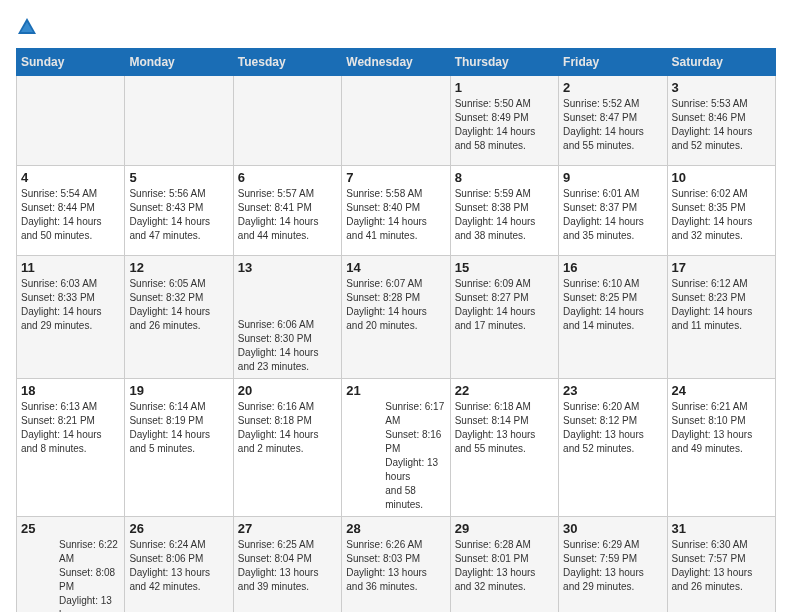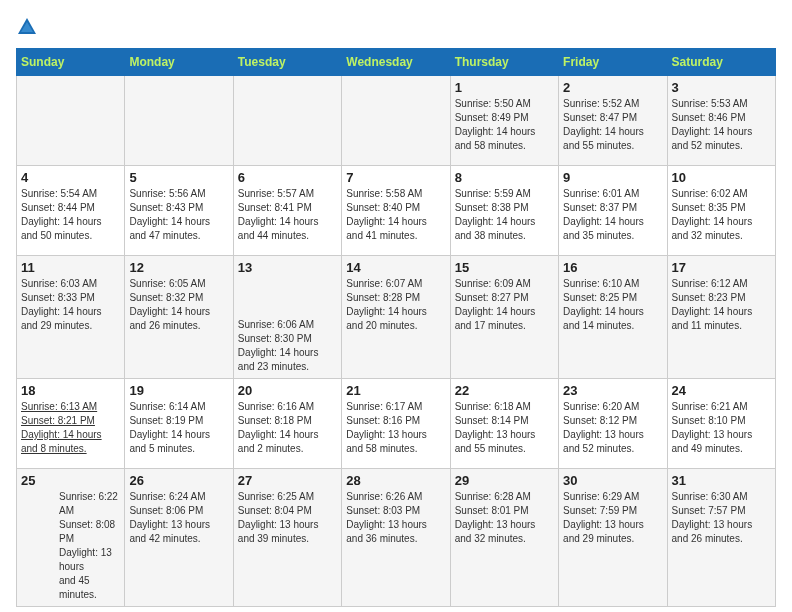--- a/index.html
+++ b/index.html
@@ -47,21 +47,21 @@
       font-size: 16px;
       color: #444;
     }
     table {
       width: 100%;
       border-collapse: collapse;
       font-size: 11px;
     }
     thead tr th {
       background-color: #1a6db5;
-      color: #bef264;
+      color: #e5e5e5;
       padding: 6px 4px;
       text-align: left;
       font-size: 12px;
       font-weight: bold;
       border: 1px solid #1a6db5;
       margin-top: 7px;
     }
     tbody tr td {
       border: 1px solid #ccc;
       vertical-align: top;
@@ -249,42 +249,42 @@
           <span class="day-number">17</span>
           <div class="day-info" style="white-space: pre-line;">Sunrise: 6:12 AM
 Sunset: 8:23 PM
 Daylight: 14 hours
 and 11 minutes.</div>
         </td>
       </tr>
       <tr>
         <td>
           <span class="day-number">18</span>
-          <div class="day-info" style="white-space: pre-line; text-decoration: underline;">Sunrise: 6:13 AM
+          <div class="day-info" style="white-space: pre-line;">Sunrise: 6:13 AM
 Sunset: 8:21 PM
 Daylight: 14 hours
 and 8 minutes.</div>
         </td>
         <td>
           <span class="day-number">19</span>
           <div class="day-info" style="white-space: pre-line;">Sunrise: 6:14 AM
 Sunset: 8:19 PM
 Daylight: 14 hours
 and 5 minutes.</div>
         </td>
         <td>
           <span class="day-number">20</span>
           <div class="day-info" style="white-space: pre-line;">Sunrise: 6:16 AM
 Sunset: 8:18 PM
 Daylight: 14 hours
 and 2 minutes.</div>
         </td>
         <td>
           <span class="day-number">21</span>
-          <div class="day-info" style="white-space: pre-line;">Sunrise: 6:17 AM
+          <div class="day-info" style="white-space: pre-line; margin-left: 39px;">Sunrise: 6:17 AM
 Sunset: 8:16 PM
 Daylight: 13 hours
 and 58 minutes.</div>
         </td>
         <td>
           <span class="day-number">22</span>
           <div class="day-info" style="white-space: pre-line;">Sunrise: 6:18 AM
 Sunset: 8:14 PM
 Daylight: 13 hours
 and 55 minutes.</div>

